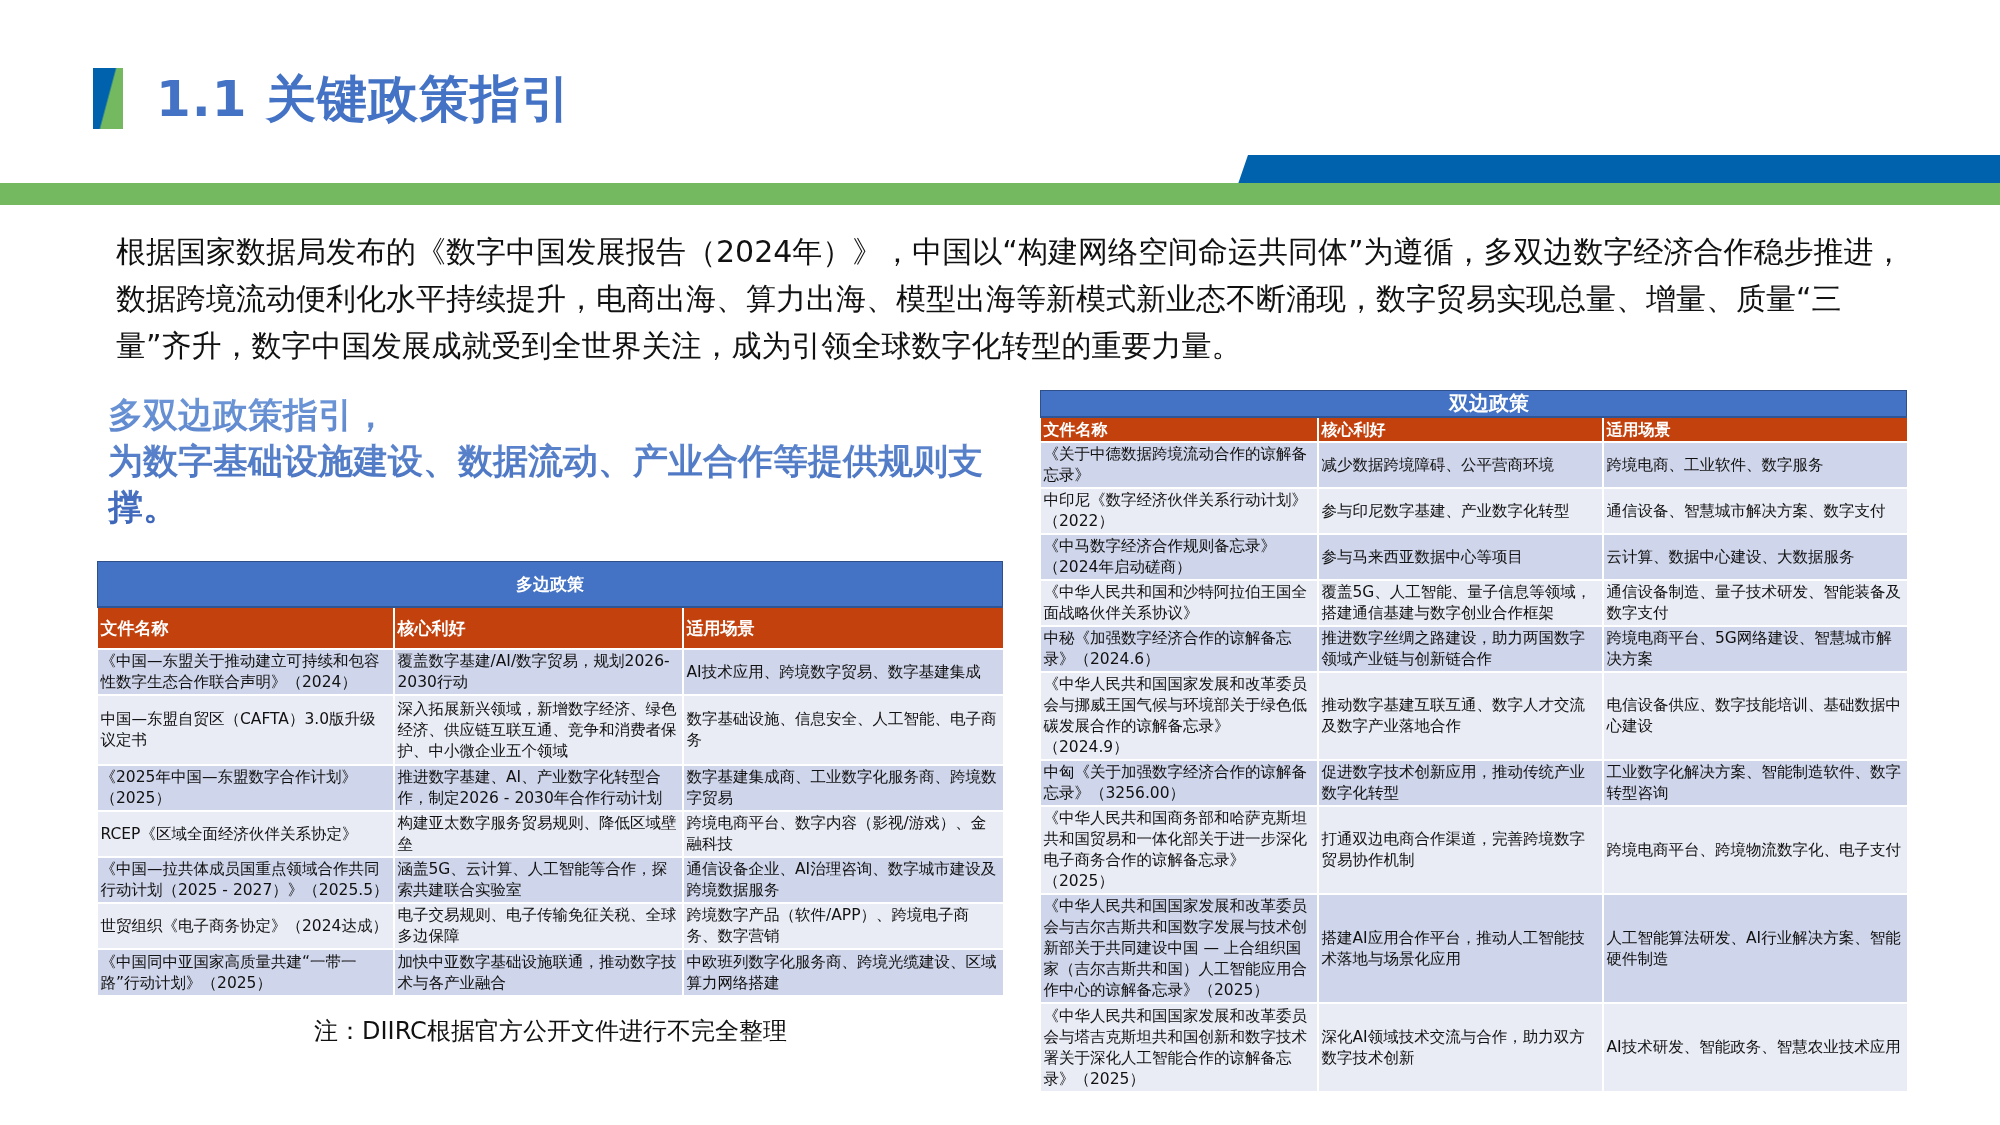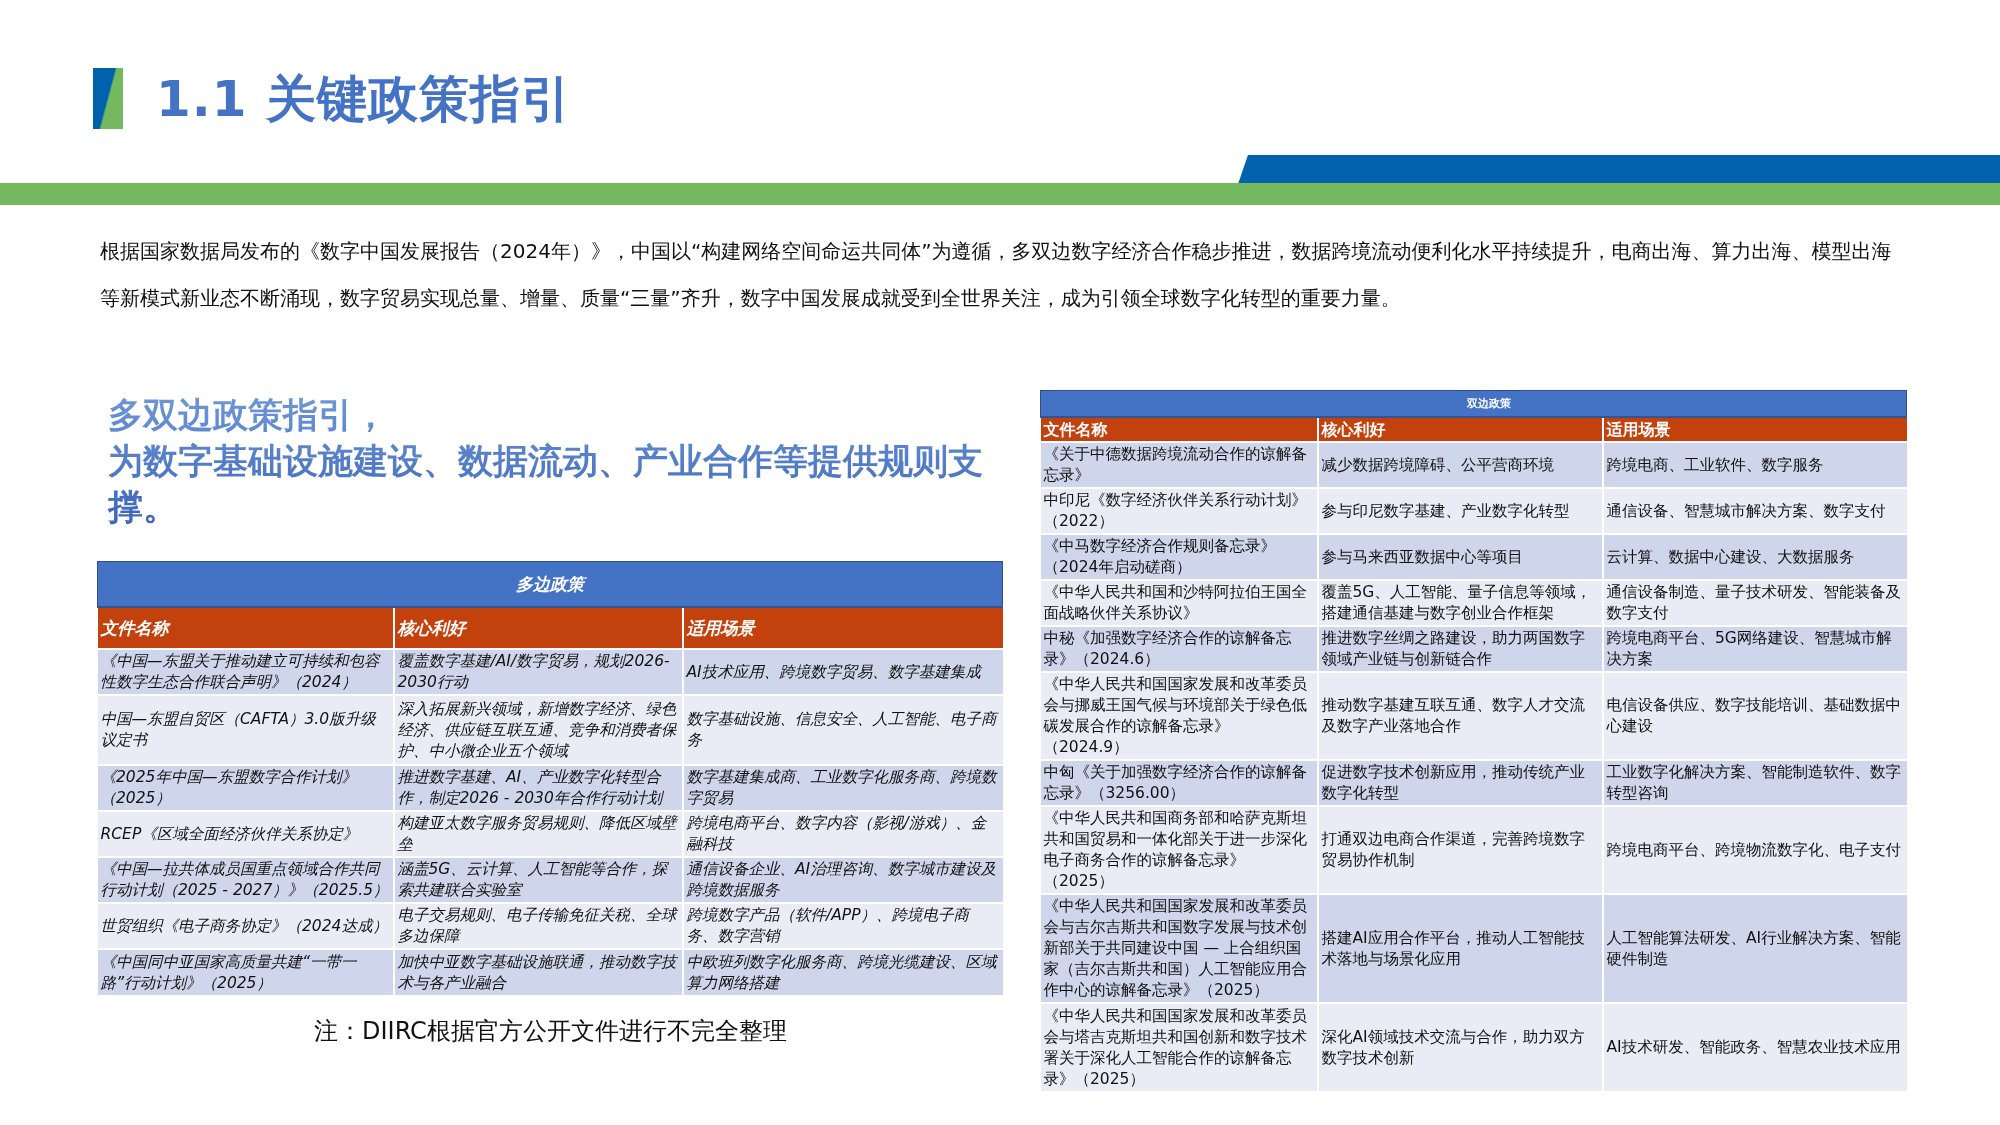--- a/index.html
+++ b/index.html
@@ -21,22 +21,22 @@
   .header-blue {
     position: absolute; left: 1238px; top: 155px; width: 762px; height: 29px;
     background: #0062ad;
     clip-path: polygon(10px 0, 100% 0, 100% 100%, 0 100%);
   }
   .header-green {
     position: absolute; left: 0; top: 183px; width: 2000px; height: 22px;
     background: #74b960;
   }
   .intro {
-    position: absolute; left: 100px; top: 228px; width: 1800px;
-    font-size: 20px; line-height: 47px; color: #111;
+    position: absolute; left: 116px; top: 228px; width: 1800px;
+    font-size: 30px; line-height: 47px; color: #111;
   }
   .subheading {
     position: absolute; left: 108px; top: 392px; width: 880px;
     font-size: 35px; font-weight: bold; line-height: 46px;
     color: #4472c4;
     background: linear-gradient(180deg, #6f98d8 0%, #3a63b8 100%);
     -webkit-background-clip: text; background-clip: text;
     -webkit-text-fill-color: transparent;
   }
   table.policy {
@@ -52,25 +52,25 @@
     padding: 0 3px; border-right: 2px solid #ffffff;
   }
   table.policy th.col:last-child { border-right: none; }
   table.policy td {
     padding: 1px 3px; vertical-align: middle;
     border-right: 2px solid #ffffff; border-top: 2px solid #ffffff;
   }
   table.policy td:last-child { border-right: none; }
   table.policy tr.dark td { background: #cfd5ea; }
   table.policy tr.light td { background: #e9ebf5; }
-  #multi { left: 97px; top: 561px; width: 905px; font-style: italic; }
+  #multi { left: 97px; top: 561px; width: 905px; }
   #multi th.group { height: 42px; font-size: 17px; }
   #multi th.col { height: 40px; font-size: 17px; }
   #bi { left: 1040px; top: 390px; width: 866px; }
-  #bi th.group { height: 23px; font-size: 11px; padding-left: 32px; }
+  #bi th.group { height: 23px; font-size: 20px; padding-left: 32px; }
   #bi th.col { height: 23px; font-size: 16px; }
   .note {
     position: absolute; left: 314px; top: 1015px;
     font-size: 24px; color: #111;
   }
 </style>
 </head>
 <body>
 
 <div class="title-mark"></div>

